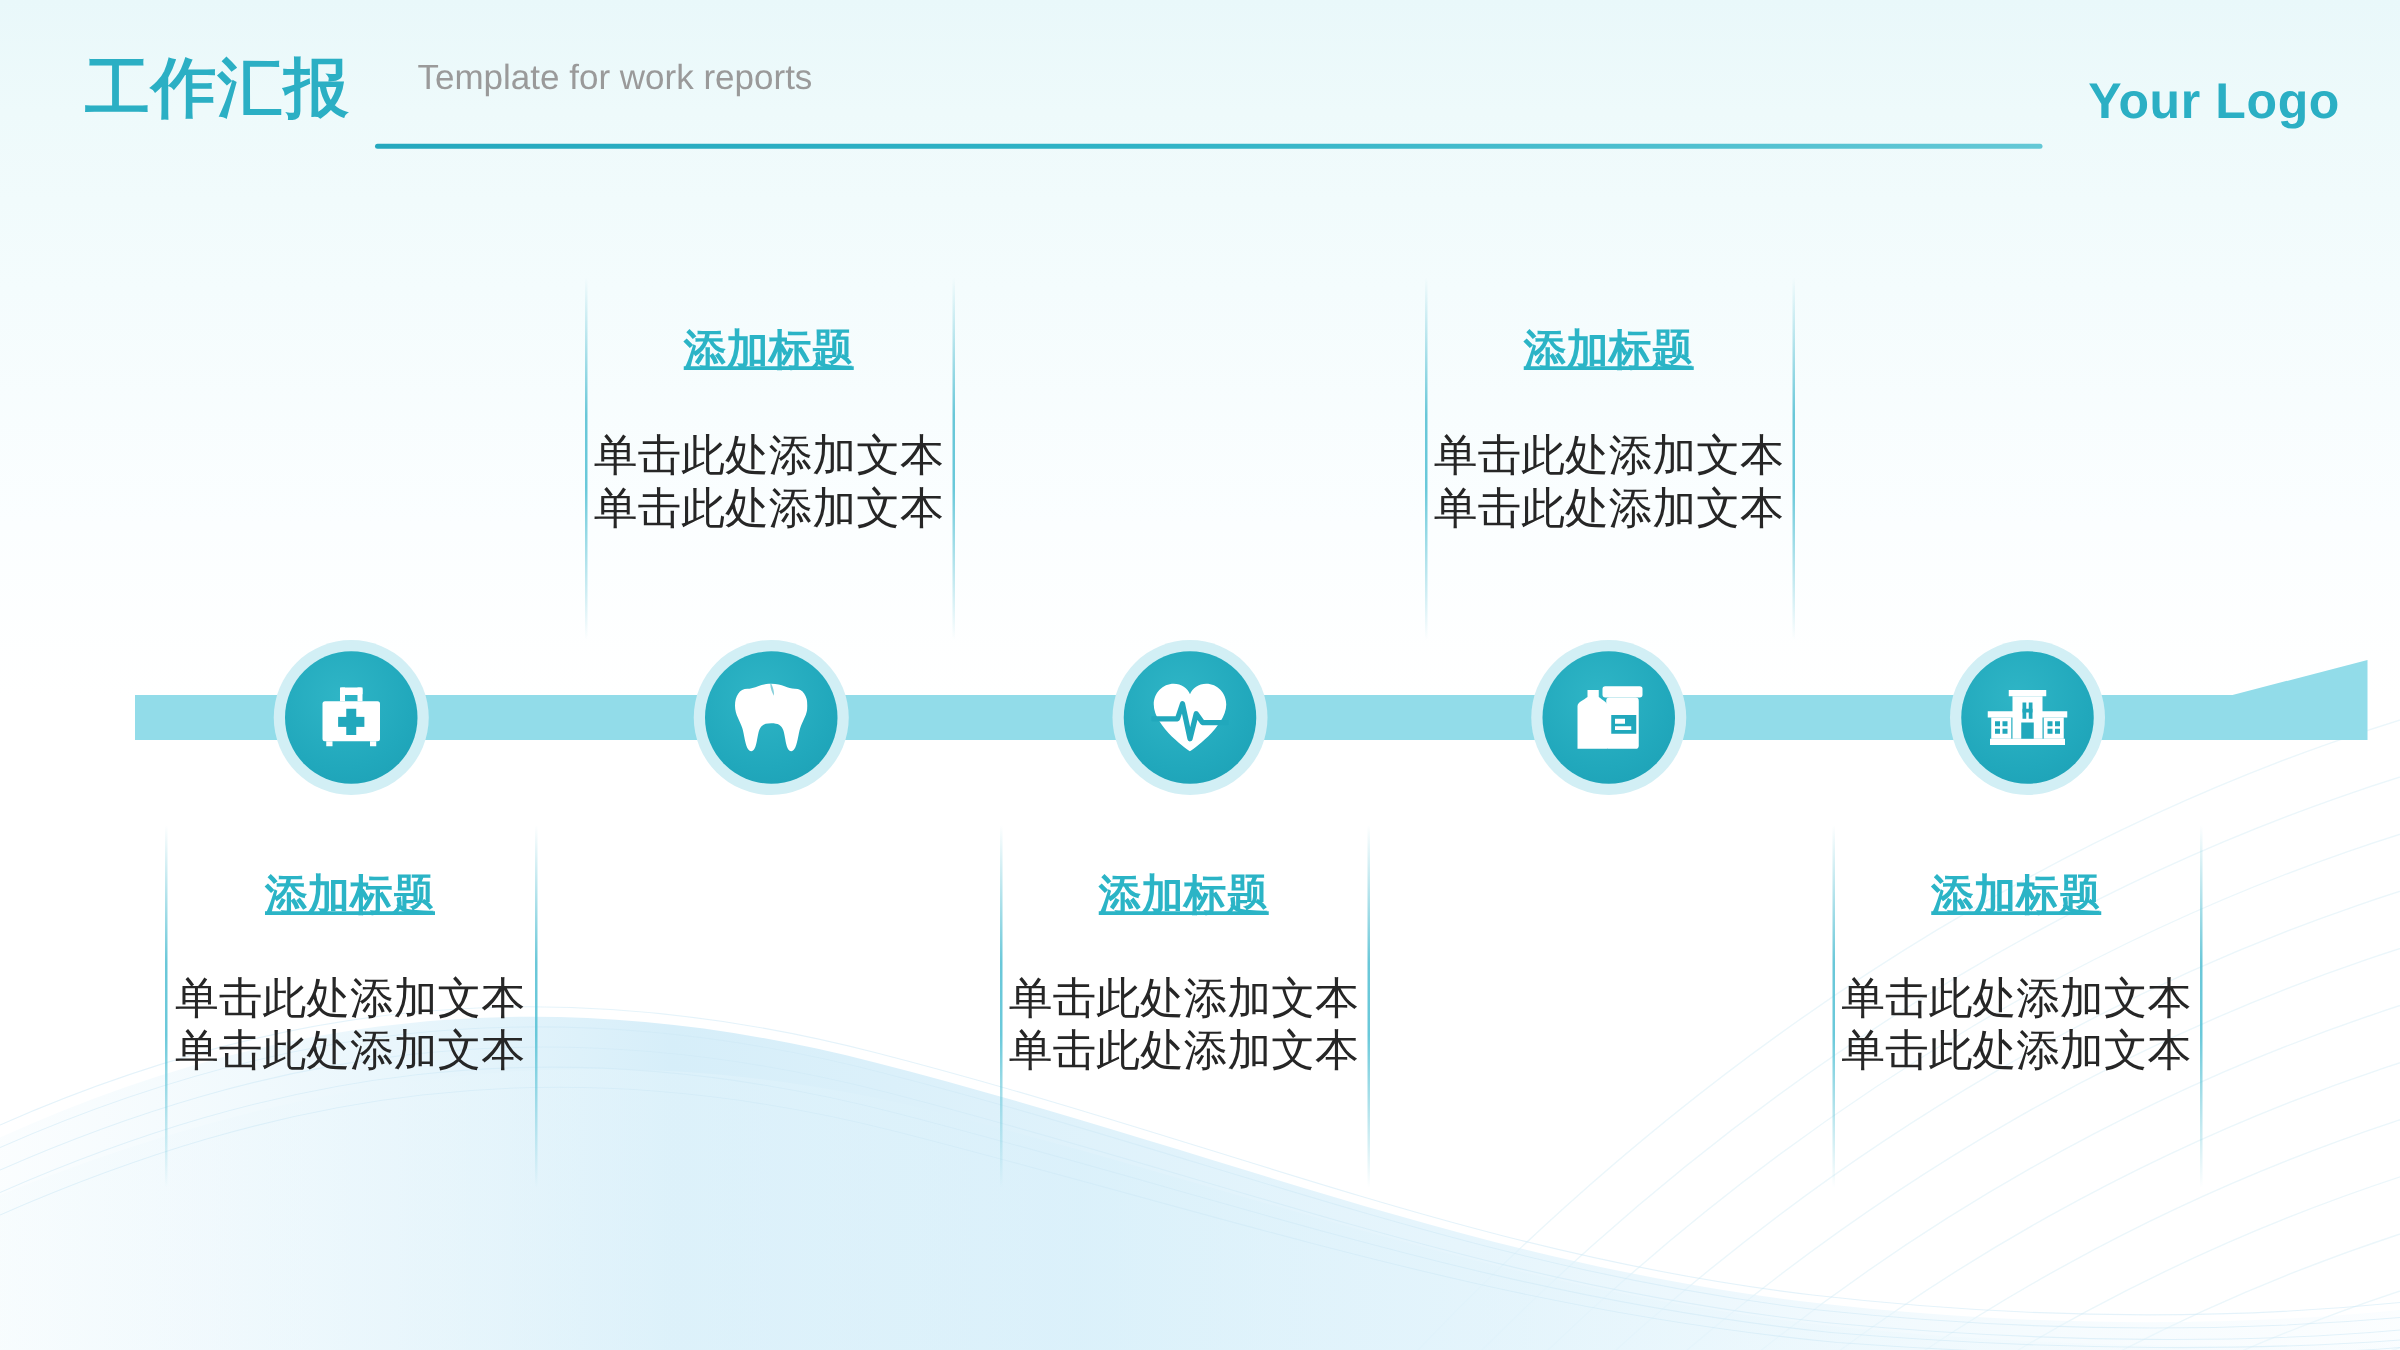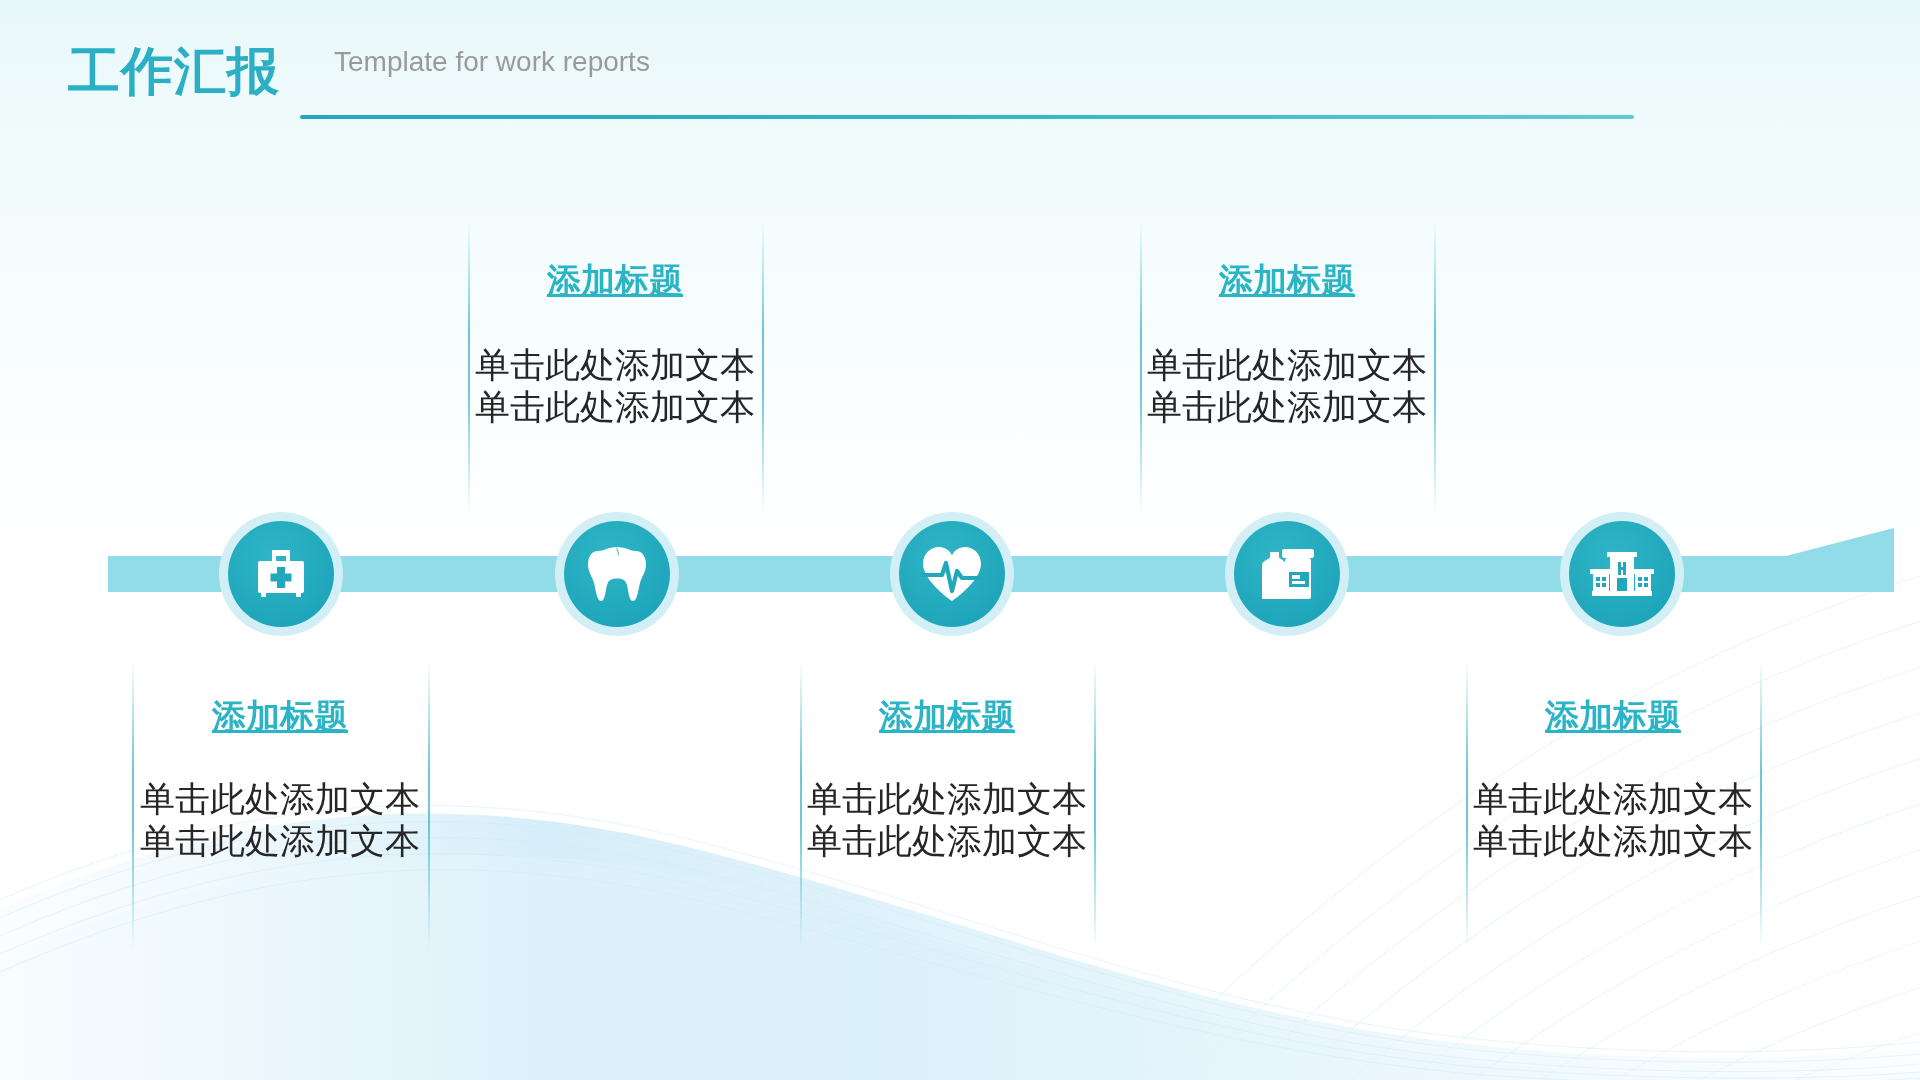--- a/index.html
+++ b/index.html
@@ -236,20 +236,21 @@
       <path d="M0,176 C210,84 430,42 710,114 C990,186 1190,268 1460,298 C1650,316 1810,314 1920,304"></path>
       <path d="M0,194 C215,100 435,58 715,130 C995,202 1195,278 1465,306 C1655,322 1815,320 1920,312"></path>
       <path d="M0,212 C220,116 440,74 720,146 C1000,218 1200,288 1470,314 C1660,328 1820,326 1920,318"></path>
     </g>
   </svg>
 
   <div class="header">
     <div class="hdr-title">工作汇报</div>
     <div class="hdr-sub">Template for work reports</div>
     <div class="hdr-rule"></div>
+    <div class="hdr-logo">Your Logo</div>
   </div>
 
   <div class="timeline-bar"></div>
   <svg class="arrow-svg" viewBox="0 0 130 70">
     <polygon points="0,32 0,68 108,68 108,4" fill="#92DCE9"></polygon>
   </svg>
 
   <div class="vdiv top" style="left:468px;"></div>
   <div class="vdiv top" style="left:762px;"></div>
   <div class="vdiv top" style="left:1140px;"></div>

